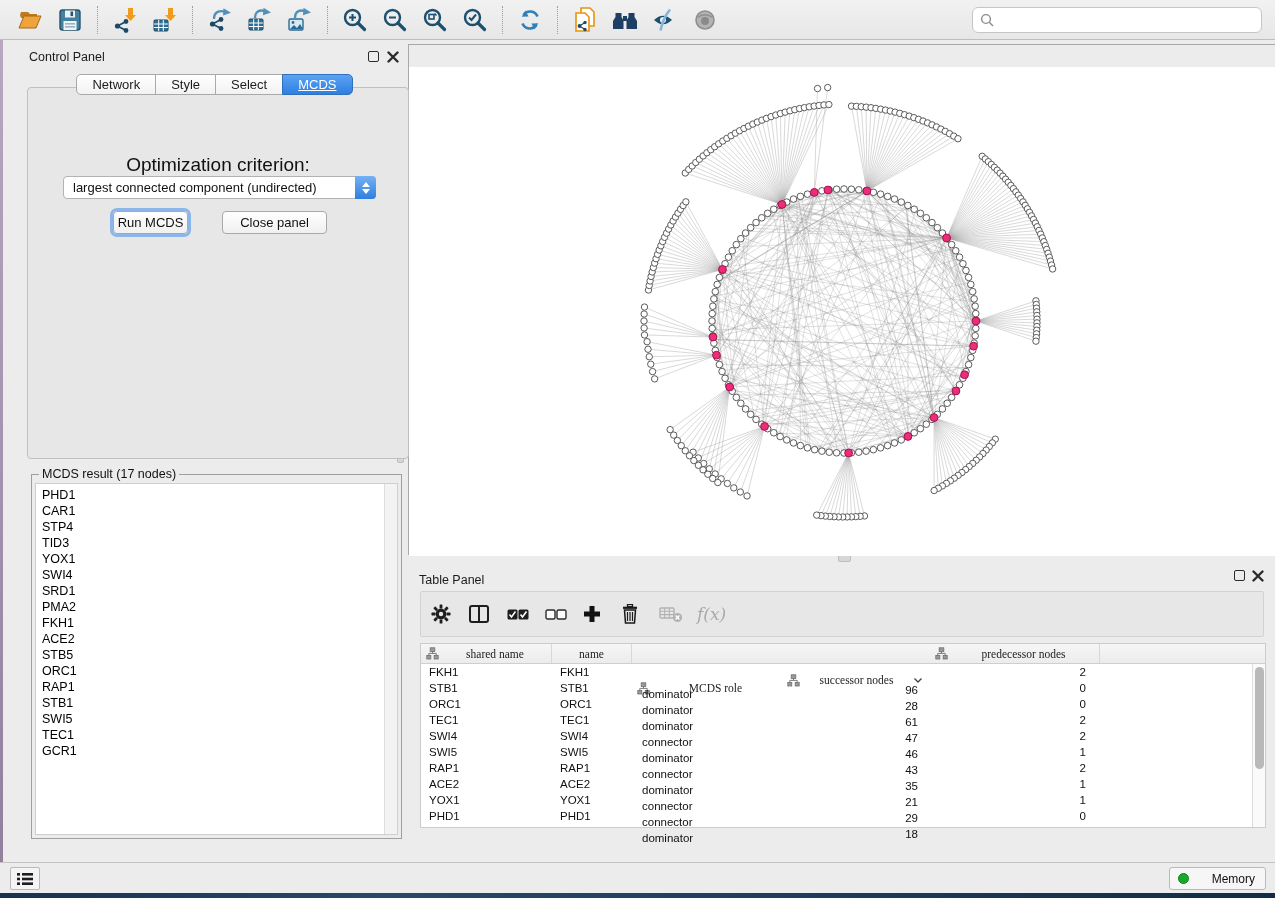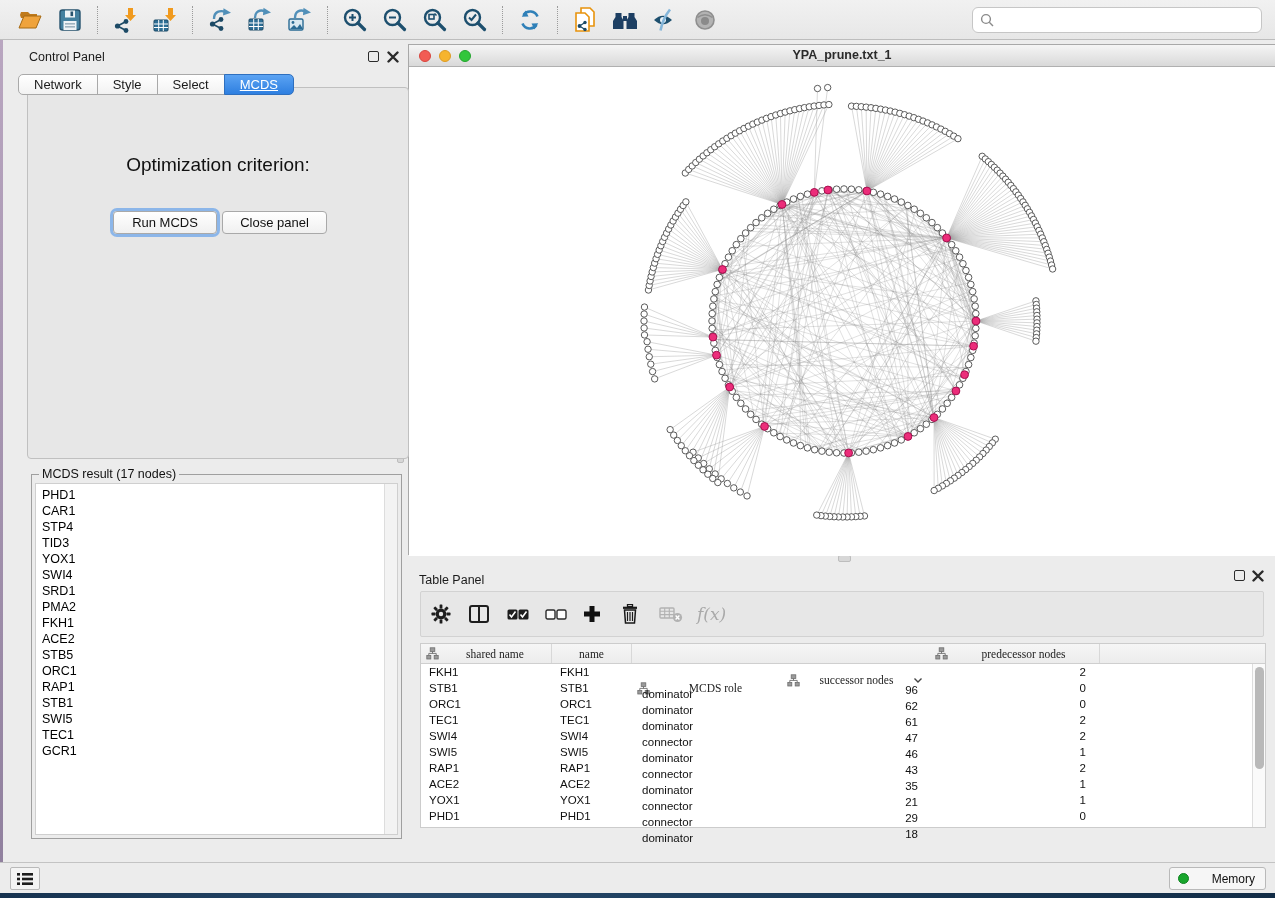--- a/index.html
+++ b/index.html
@@ -18,33 +18,33 @@
   .search-wrap input { border:none; outline:none; flex:1; height:20px; font-size:12px; font-family:"Liberation Sans",sans-serif; background:transparent; }
 
   
   .control-panel { position:absolute; left:18px; top:40px; width:393px; height:822px; background:#ececec; }
   .panel-title { position:absolute; left:11px; top:10px; font-size:12.5px; color:#1b1b1b; }
   .float-btn { position:absolute; width:11px; height:11px; border:1.6px solid #2b2b2b; border-radius:2px; background:transparent; }
   .cp-float { right:32px; top:11px; }
   .close-x { position:absolute; width:12px; height:12px; }
   .cp-close { right:12px; top:11px; }
 
-  .cp-tabs { position:absolute; left:0; top:34px; width:100%; display:flex; justify-content:flex-start; z-index:3; }
+  .cp-tabs { position:absolute; left:0; top:34px; width:100%; display:flex; justify-content:center; z-index:3; }
   .cp-tab { height:21px; line-height:20px; padding:0 15px; background:linear-gradient(#ffffff,#f2f2f2); border:1px solid #a9a9a9; margin-left:-1px; font-size:13px; color:#1b1b1b; }
   .cp-tab:first-child { border-radius:5px 0 0 5px; margin-left:0; }
   .cp-tab:last-child { border-radius:0 5px 5px 0; }
   .cp-tab.selected { background:linear-gradient(#5ba3f3,#2e7fe0); color:#fff; border-color:#2e6fbe;text-decoration:underline; }
 
   .cp-content { position:absolute; left:9px; top:47px; width:382px; height:372px; background:#e7e7e7; border:1px solid #c0c0c0; border-radius:4px; z-index:1; }
   .opt-label { position:absolute; left:0; top:66px; width:100%; text-align:center; font-size:19px; color:#111; }
   .combo { position:absolute; left:35px; top:88px; width:313px; height:23px; background:#fff; border:1px solid #b3b3b3; border-radius:4px; display:flex; align-items:center; }
   .combo-text { flex:1; font-size:13px; color:#111; padding-left:9px; white-space:nowrap; overflow:hidden; }
   .combo-cap { width:21px; height:23px; margin:-1px -1px -1px 0; border-radius:0 4px 4px 0; background:linear-gradient(#74b1f4,#2e7fe0); display:flex; flex-direction:column; align-items:center; justify-content:center; gap:2px; }
   .btn { position:absolute; height:23px; background:linear-gradient(#ffffff,#f0f0f0); border:1px solid #a9a9a9; border-radius:4px; font-size:13px; color:#111; display:flex; align-items:center; justify-content:center; }
-  .run-btn { left:85px; top:123px; width:104px; box-shadow:0 0 0 3px rgba(110,165,233,.75); }
+  .run-btn { left:85px; top:123px; width:75px; box-shadow:0 0 0 3px rgba(110,165,233,.75); }
   .closepanel-btn { left:194px; top:123px; width:105px; }
 
   .mcds-fieldset { position:absolute; left:13px; top:434px; width:371px; height:365px; border:1px solid #9f9f9f; }
   .mcds-legend { position:absolute; left:7px; top:-8px; background:#ececec; padding:0 3px; font-size:12.5px; color:#111; }
   .mcds-listbox { position:absolute; left:3px; top:8px; right:3px; bottom:3px; background:#fff; border:1px solid #cfcfcf; overflow:hidden; }
   .mcds-scroll { position:absolute; right:0; top:0; bottom:0; width:13px; background:#f3f3f3; border-left:1px solid #ddd; }
   .mcds-items { position:absolute; left:6px; top:3px; }
   .mcds-item { font-size:12.5px; line-height:16px; color:#000; }
 
   
@@ -251,20 +251,31 @@
 
   <div class="cp-tabs" id="cp-tabs">
       <div class="cp-tab">Network</div>
       <div class="cp-tab">Style</div>
       <div class="cp-tab">Select</div>
       <div class="cp-tab selected">MCDS</div>
     </div>
 
   <div class="cp-content">
     <div class="opt-label">Optimization criterion:</div>
+    <div class="combo">
+      <div class="combo-text">largest connected component (undirected)</div>
+      <div class="combo-cap">
+        <svg width="8" height="5" viewBox="0 0 8 5">
+            <path d="M0 5 L4 0 L8 5 z" fill="#fff"></path>
+          </svg>
+        <svg width="8" height="5" viewBox="0 0 8 5">
+            <path d="M0 0 L4 5 L8 0 z" fill="#fff"></path>
+          </svg>
+      </div>
+    </div>
     <div class="btn run-btn">Run MCDS</div>
     <div class="btn closepanel-btn">Close panel</div>
   </div>
 
   <div class="mcds-fieldset">
     <div class="mcds-legend">MCDS result (17 nodes)</div>
     <div class="mcds-listbox">
       <div class="mcds-items" id="mcds-items">
           <div class="mcds-item">PHD1</div>
           <div class="mcds-item">CAR1</div>
@@ -286,26 +297,20 @@
         </div>
       <div class="mcds-scroll"></div>
     </div>
   </div>
 </div>
 
 <div class="vsplit-grip"></div>
 <div class="hsplit-grip"></div>
 
 <div class="net-window">
-  <div class="net-titlebar">
-    <div class="traffic t-red"></div>
-    <div class="traffic t-yellow"></div>
-    <div class="traffic t-green"></div>
-    <div class="net-title">YPA_prune.txt_1</div>
-  </div>
   <div class="net-canvas">
     <svg id="graph-svg" width="867" height="489" viewBox="0 0 867 489">
         <g stroke="#8a8a8a" stroke-opacity="0.32" stroke-width="0.8">
           <line x1="313.4933593442779" y1="202.4234910394158" x2="566.6431937622937" y2="263.69894510053604"></line>
           <line x1="313.4933593442779" y1="202.4234910394158" x2="557.1233351880904" y2="304.0988123864958"></line>
           <line x1="313.4933593442779" y1="202.4234910394158" x2="565.6129933420749" y2="234.91477088890198"></line>
           <line x1="313.4933593442779" y1="202.4234910394158" x2="393.44437612185334" y2="128.71181171356173"></line>
           <line x1="313.4933593442779" y1="202.4234910394158" x2="304.196491062503" y2="236.26748608803152"></line>
           <line x1="313.4933593442779" y1="202.4234910394158" x2="325.5827500955311" y2="327.83674846133863"></line>
           <line x1="313.4933593442779" y1="202.4234910394158" x2="305.959840670955" y2="281.7963537237292"></line>
@@ -1220,21 +1225,21 @@
           <div class="td c0">FKH1</div>
           <div class="td c1">FKH1</div>
           <div class="td c2">dominator</div>
           <div class="td c3">96</div>
           <div class="td c4">2</div>
         </div>
         <div class="tr">
           <div class="td c0">STB1</div>
           <div class="td c1">STB1</div>
           <div class="td c2">dominator</div>
-          <div class="td c3">62</div>
+          <div class="td c3">28</div>
           <div class="td c4">0</div>
         </div>
         <div class="tr">
           <div class="td c0">ORC1</div>
           <div class="td c1">ORC1</div>
           <div class="td c2">dominator</div>
           <div class="td c3">61</div>
           <div class="td c4">0</div>
         </div>
         <div class="tr">

